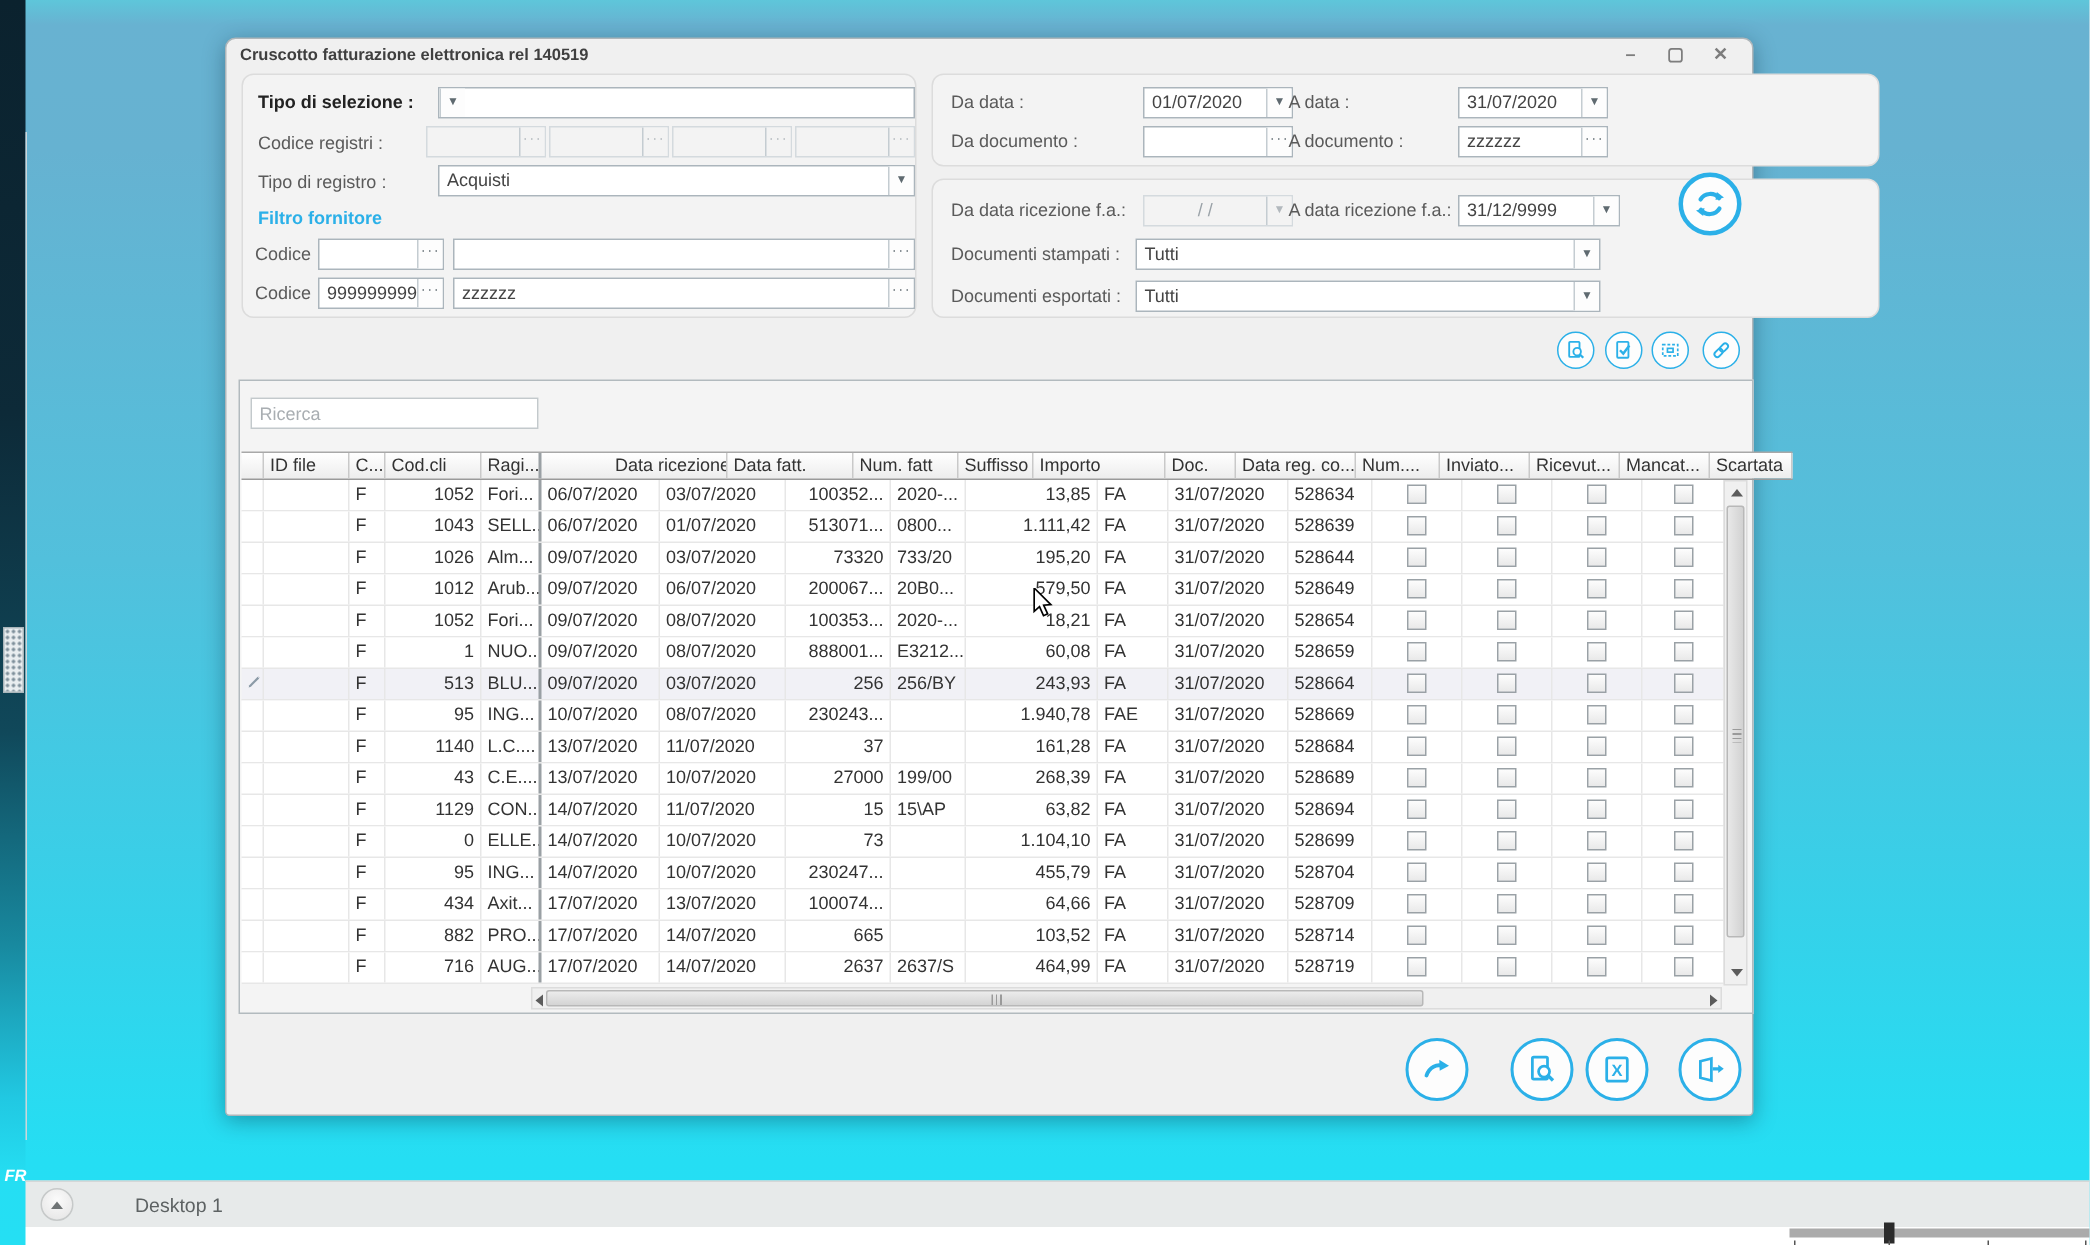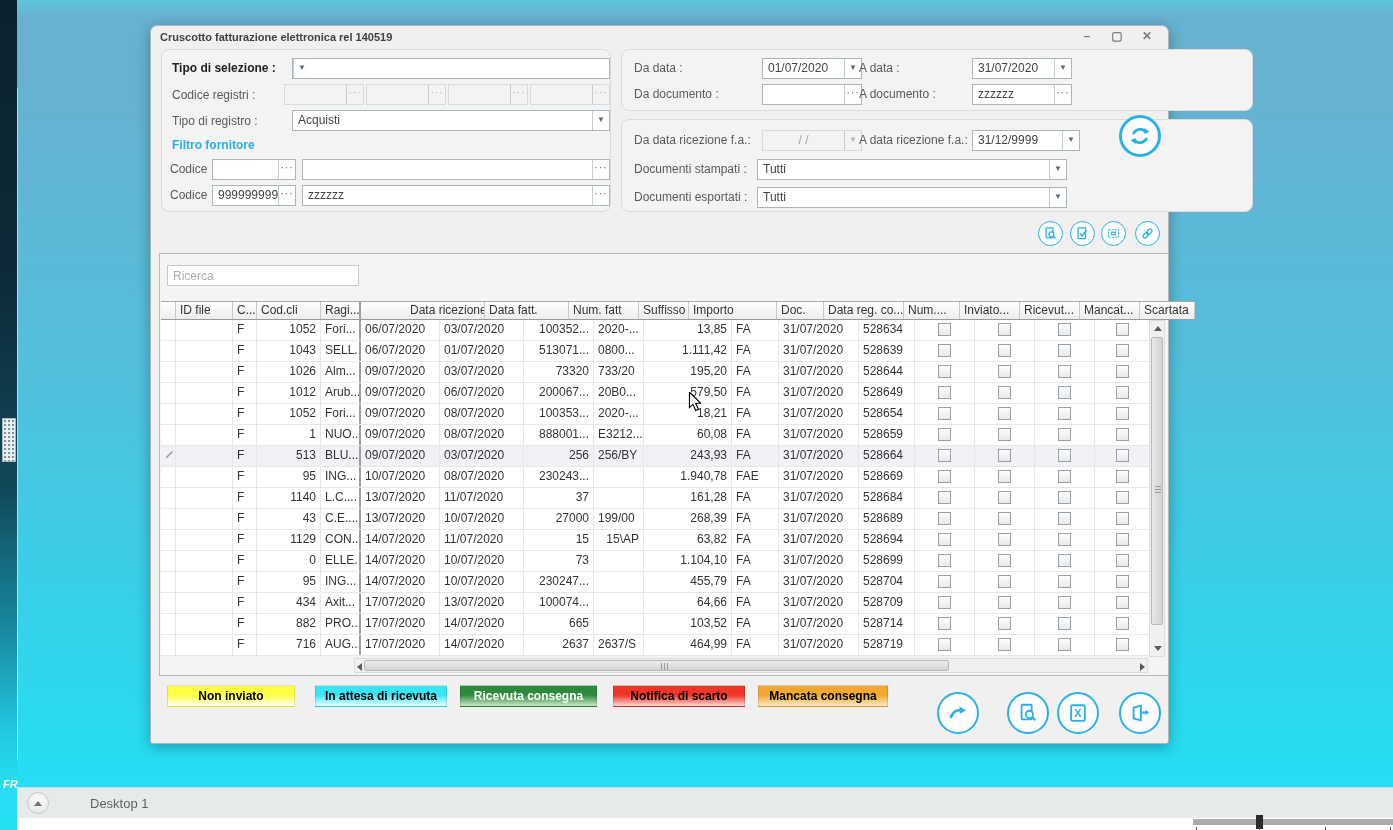--- a/index.html
+++ b/index.html
@@ -489,21 +489,21 @@
           </div>
           <div class="tr">
             <div class="td" style="width: 15px;"></div>
             <div class="td" style="width: 57px;"></div>
             <div class="td" style="width: 24px;">F</div>
             <div class="td right" style="width: 64px;">1129</div>
             <div class="td sep2" style="width: 40px;">CON...</div>
             <div class="td" style="width: 79px;">14/07/2020</div>
             <div class="td" style="width: 84px;">11/07/2020</div>
             <div class="td right" style="width: 70px;">15</div>
-            <div class="td" style="width: 50px; text-align: right;">15\AP</div>
+            <div class="td" style="width: 50px;">15\AP</div>
             <div class="td right" style="width: 88px;">63,82</div>
             <div class="td" style="width: 47px;">FA</div>
             <div class="td" style="width: 80px;">31/07/2020</div>
             <div class="td" style="width: 56px;">528694</div>
             <div class="td center" style="width: 60px;"><span class="cb"></span></div>
             <div class="td center" style="width: 60px;"><span class="cb"></span></div>
             <div class="td center" style="width: 60px;"><span class="cb"></span></div>
             <div class="td center" style="width: 55px;"><span class="cb"></span></div>
           </div>
           <div class="tr">
@@ -612,27 +612,20 @@
       </div>
       <div class="hscroll">
         <div class="sarrow" style="left:2px; top:4px; border-top:4px solid transparent; border-bottom:4px solid transparent; border-right:5px solid #5c5c5c;"></div>
         <div class="hthumb">
             <div class="hgrip"></div>
           </div>
         <div class="sarrow" style="right:2px; top:4px; border-top:4px solid transparent; border-bottom:4px solid transparent; border-left:5px solid #5c5c5c;"></div>
       </div>
     </div>
 
-    <div class="legend-row" id="legend-row">
-        <div class="legend-btn" style="left: 16px; width: 128px; background: linear-gradient(rgb(254, 255, 69) 0%, rgb(254, 255, 69) 45%, rgb(255, 255, 242) 100%); color: rgb(0, 0, 0);">Non inviato</div>
-        <div class="legend-btn" style="left: 164px; width: 132px; background: linear-gradient(rgb(57, 229, 245) 0%, rgb(57, 229, 245) 45%, rgb(232, 255, 255) 100%); color: rgb(0, 0, 0);">In attesa di ricevuta</div>
-        <div class="legend-btn" style="left: 309px; width: 137px; background: linear-gradient(rgb(45, 138, 60) 0%, rgb(45, 138, 60) 45%, rgb(207, 230, 203) 100%); color: rgb(255, 255, 255);">Ricevuta consegna</div>
-        <div class="legend-btn" style="left: 462px; width: 132px; background: linear-gradient(rgb(238, 53, 38) 0%, rgb(238, 53, 38) 45%, rgb(249, 217, 211) 100%); color: rgb(0, 0, 0);">Notifica di scarto</div>
-        <div class="legend-btn" style="left: 607px; width: 130px; background: linear-gradient(rgb(240, 168, 50) 0%, rgb(240, 168, 50) 45%, rgb(249, 233, 196) 100%); color: rgb(0, 0, 0);">Mancata consegna</div>
-      </div>
 
     <div class="circle-btn circle-md" style="left:786px; top:666px;">
       <svg class="icon" width="24" height="24" viewBox="0 0 24 24">
         <path d="M5 16 C7 10, 12 8.5, 15.5 9.5" fill="none" stroke="#2bb0e8" stroke-width="2.6" stroke-linecap="round"></path>
         <path d="M13.5 5.5 L20 9.5 L13.8 12.8 Z" fill="#2bb0e8"></path>
       </svg>
     </div>
     <div class="circle-btn circle-md" style="left:856px; top:666px;">
       <svg class="icon" width="22" height="22" viewBox="0 0 24 24">
         <rect x="5" y="3" width="11" height="16" rx="1" fill="none" stroke="#2bb0e8" stroke-width="2"></rect>

